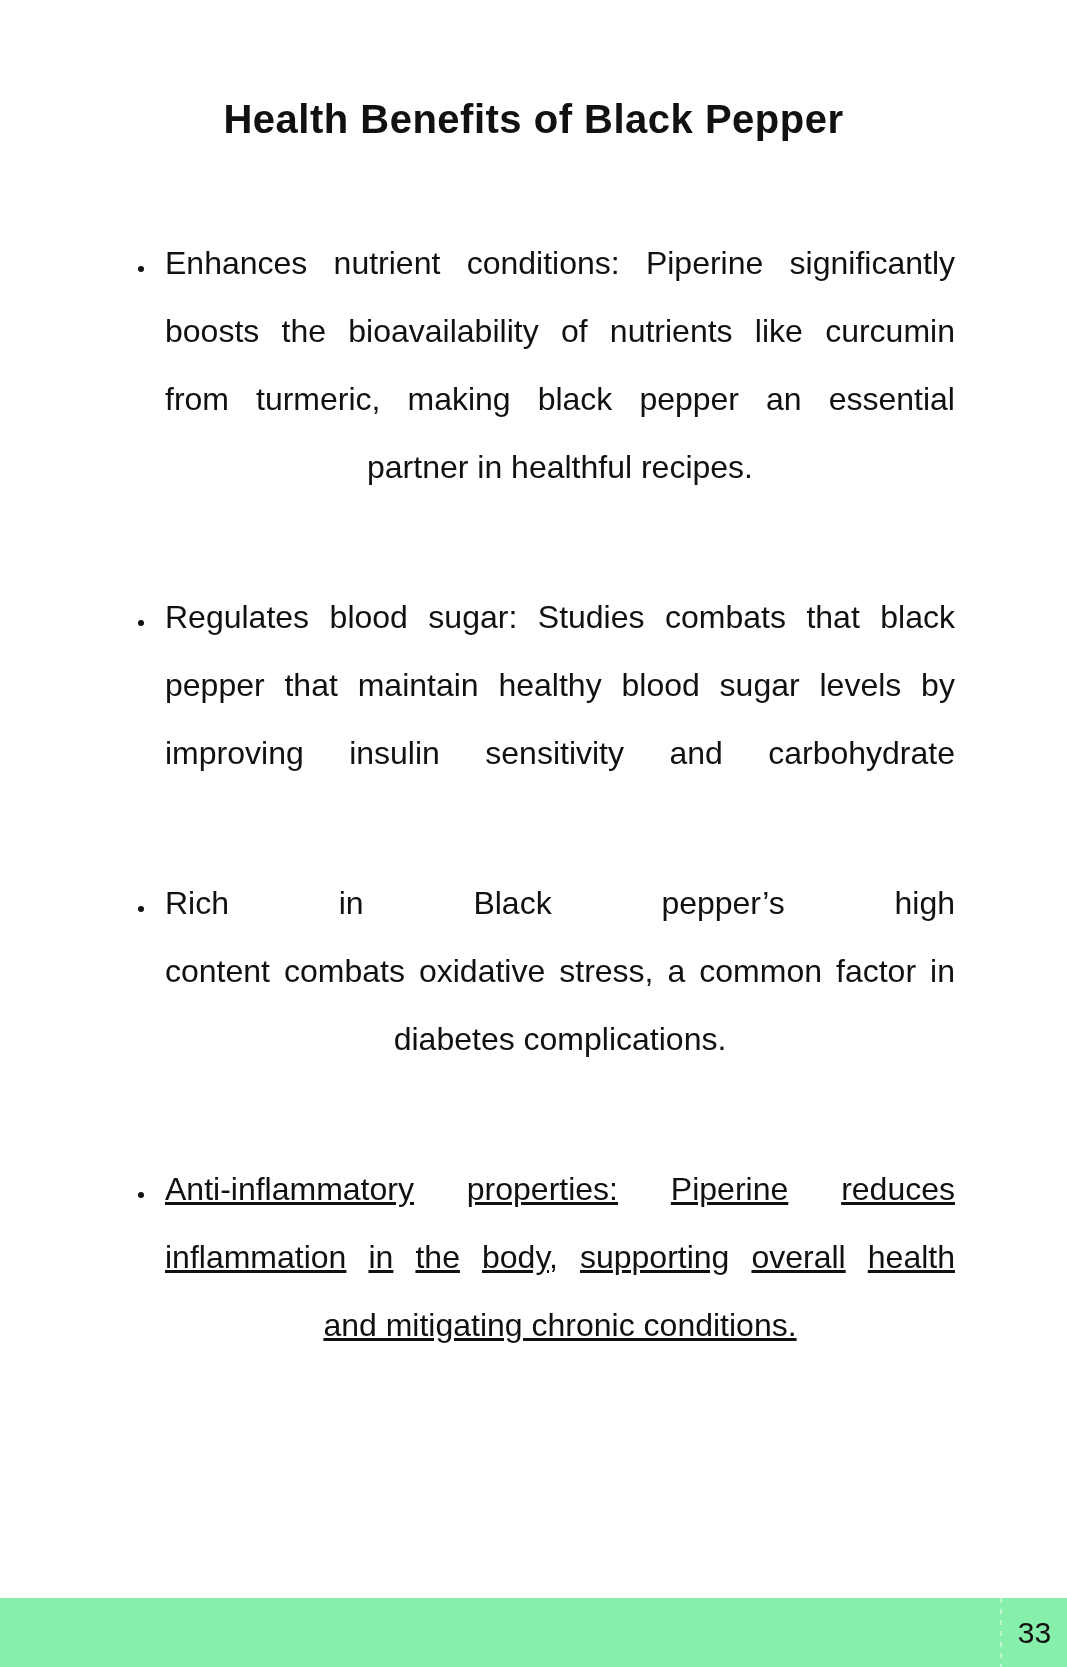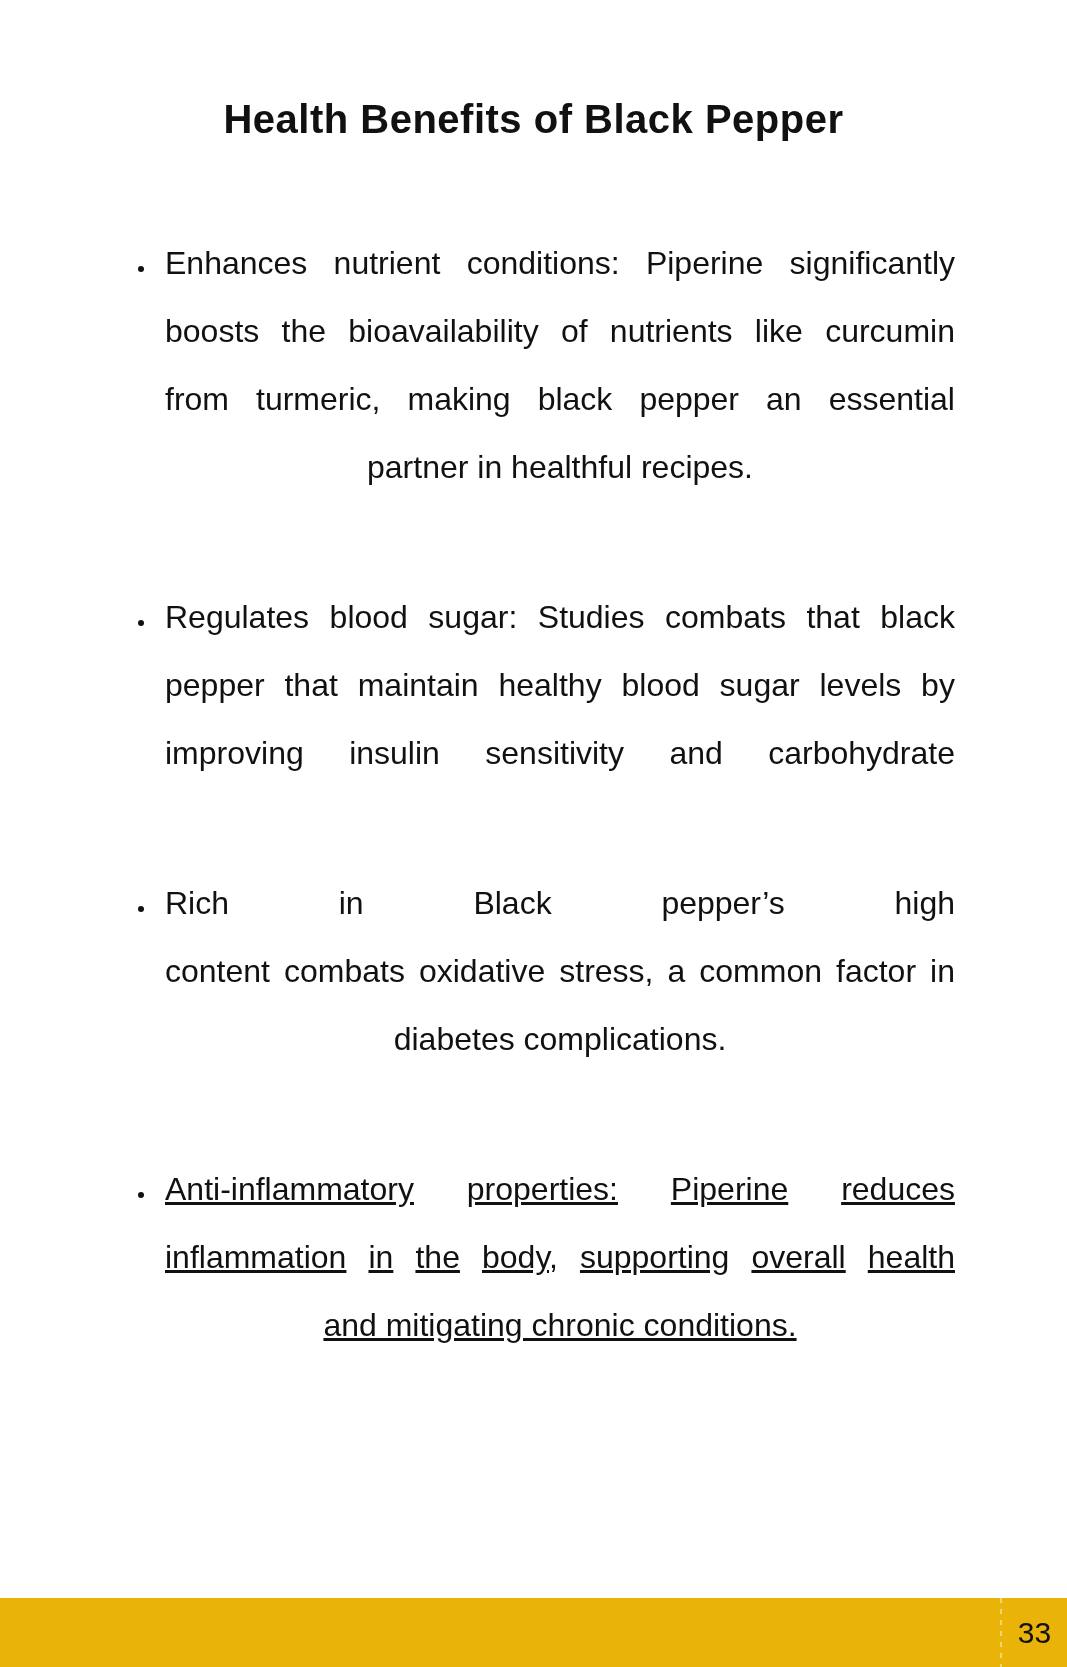--- a/index.html
+++ b/index.html
@@ -207,19 +207,19 @@
           <span>body,</span>
           <span>supporting</span>
           <span>overall</span>
           <span>health</span>
         </div>
       <div class="line last">and mitigating chronic conditions.</div>
     </div>
 
   </div>
 
-  <div class="footer-band" style="background: #eab308; justify-content: flex-end;">
+  <div class="footer-band" style="background: #86efac; justify-content: flex-end;">
     <div class="footer-main"></div>
     <div class="footer-divider"></div>
     <div class="footer-page-cell">33</div>
   </div>
 
 </div>
 
 </body></html>

